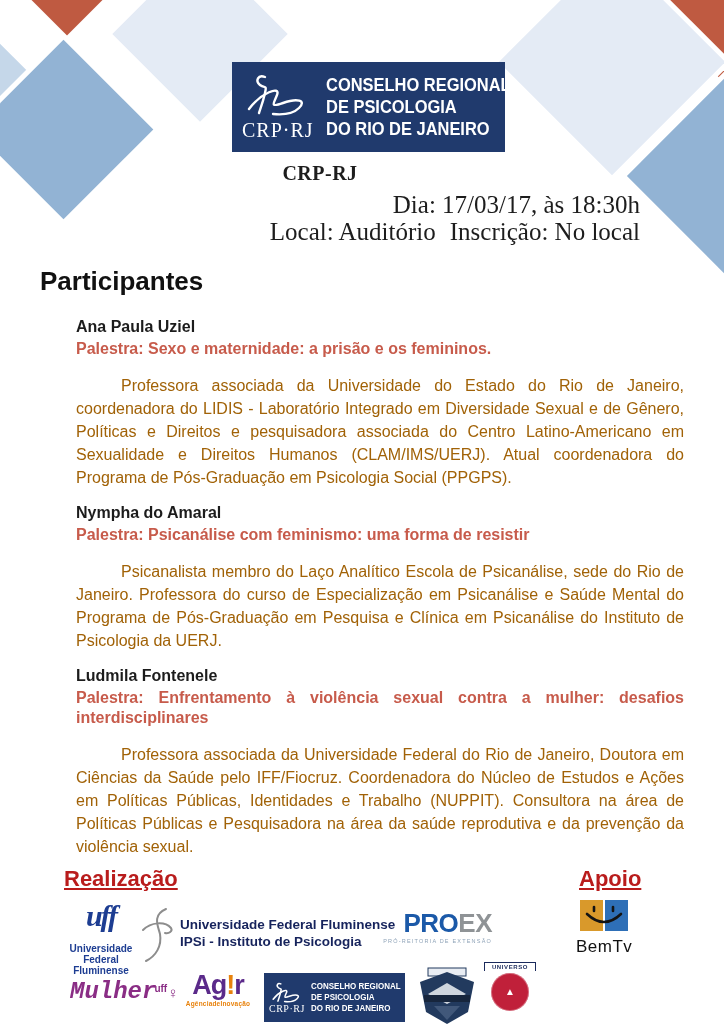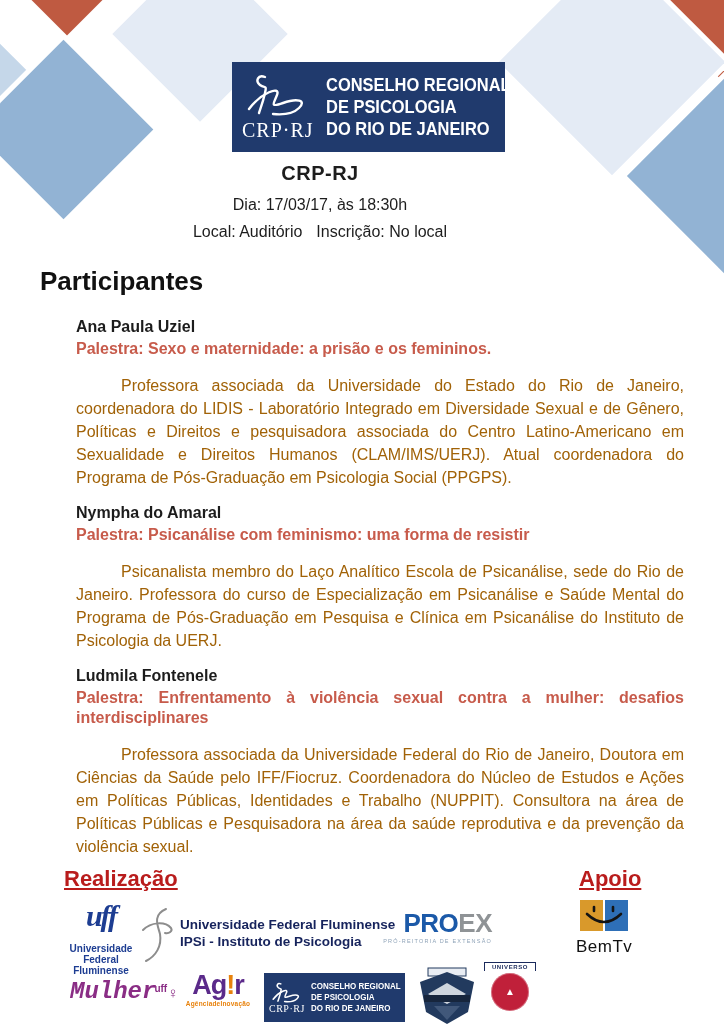--- a/index.html
+++ b/index.html
@@ -26,23 +26,23 @@
   .crp-lg .left{width:102px;}
   .crp-lg .acronym{font-size:20px;letter-spacing:1px;margin-top:2px;}
   .crp-lg .divider{width:2px;height:64px;margin:0 10px 0 2px;}
   .crp-lg .lines{font-size:17.5px;line-height:22px;}
   .crp-sm{left:264px;top:973px;width:141px;height:49px;padding:4px 5px;}
   .crp-sm .left{width:52px;}
   .crp-sm .acronym{font-size:10px;letter-spacing:0.5px;}
   .crp-sm .divider{width:1px;height:34px;margin:0 5px 0 1px;}
   .crp-sm .lines{font-size:8.5px;line-height:11px;}
   
-  #title-block{position:absolute;top:162px;left:0;width:640px;text-align:center;color:#1d1d1d;}
+  #title-block{position:absolute;top:162px;left:0;width:640px;text-align:center;color:#1d1d1d;font-family:Liberation Serif, serif;}
   #event-title{font-size:20px;font-weight:bold;letter-spacing:0.5px;margin:0 0 6px 0;}
-  .title-line{font-size:16px;line-height:27px;}
+  .title-line{font-size:25px;line-height:27px;text-align:right;}
   .loc-gap{display:inline-block;width:14px;}
   
   #content{position:absolute;left:40px;top:266px;width:644px;}
   #participants-heading{font-size:26px;font-weight:bold;margin:0 0 20px 0;color:#111;}
   .speaker{margin-top:14px;margin-left:36px;}
   .speaker:first-of-type{margin-top:0;}
   .speaker-name{font-size:16px;line-height:20px;font-weight:bold;color:#1c1c1c;}
   .speaker-talk{font-size:16px;line-height:20px;font-weight:bold;color:#c75b4b;text-align:justify;margin-top:2px;}
   .speaker-bio{margin-top:15px;font-size:16px;line-height:23px;text-align:justify;text-indent:45px;color:#a16207;}
   

